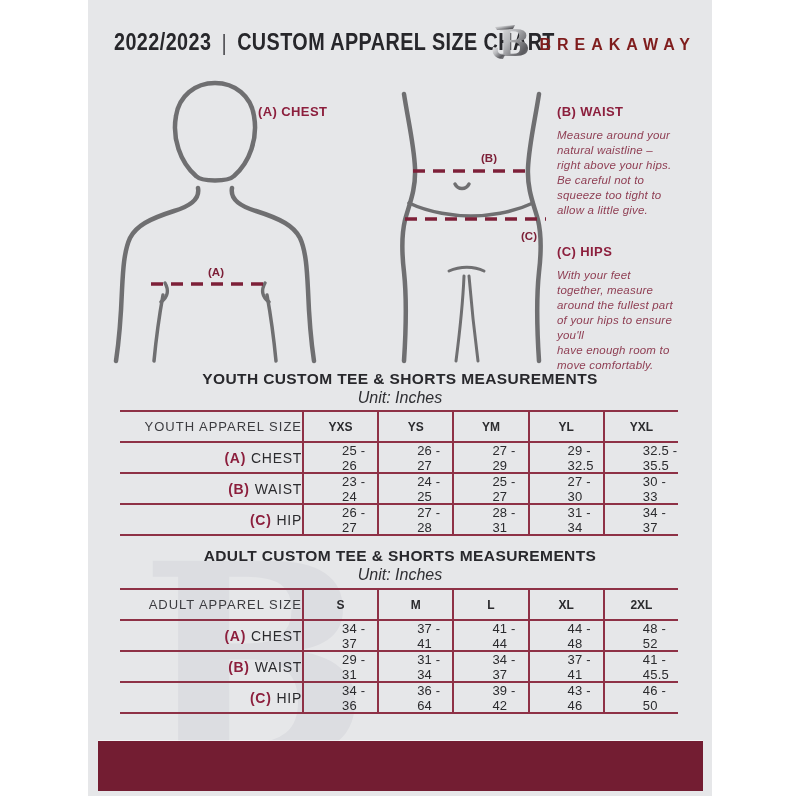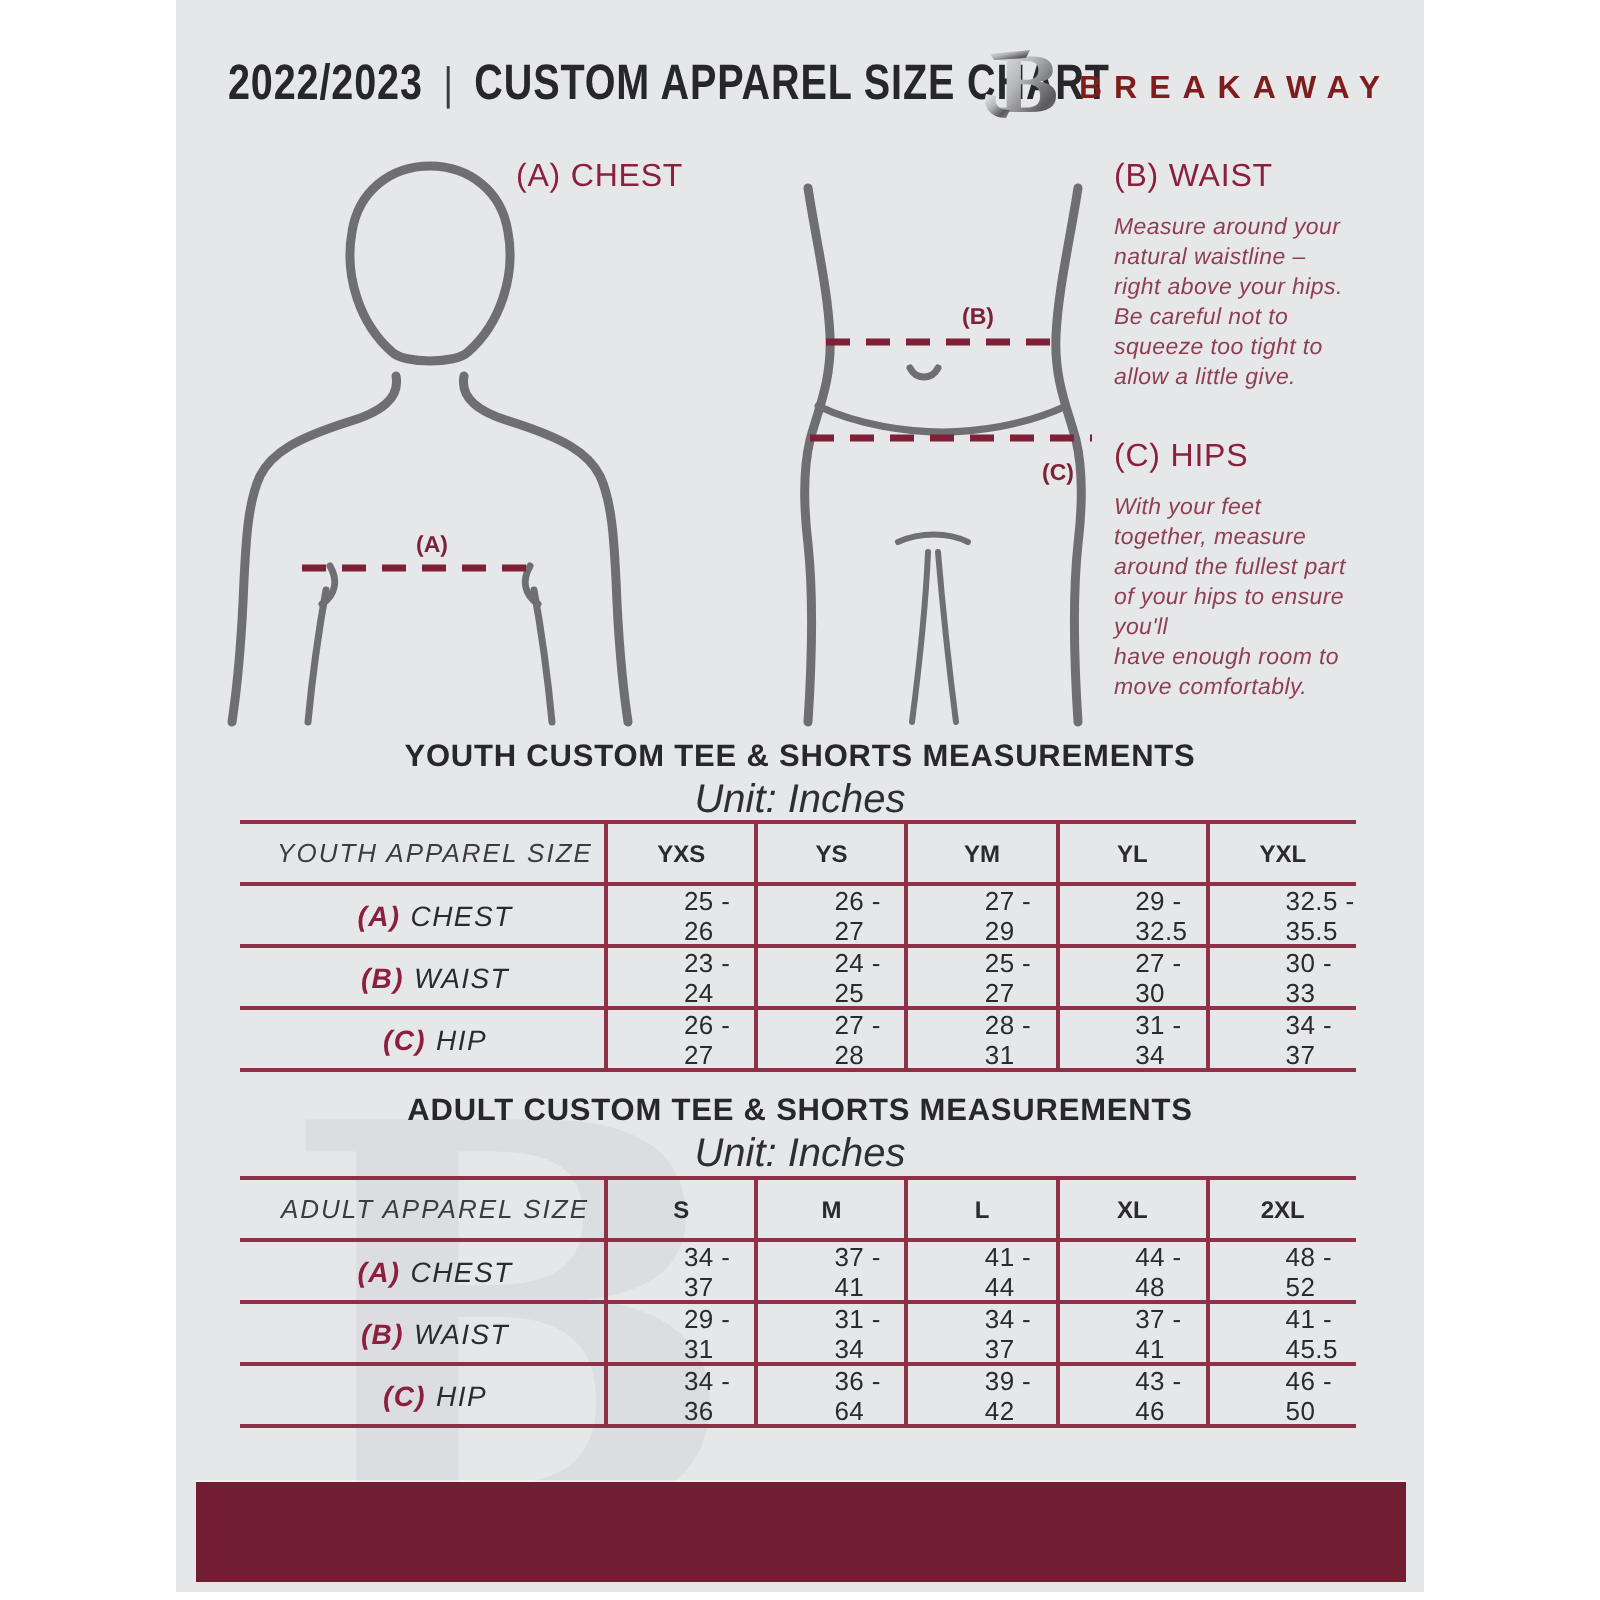--- a/index.html
+++ b/index.html
@@ -10,41 +10,41 @@
   .header { position:absolute; left:26px; top:20px; width:582px; height:44px; z-index:2; }
   .header-title { position:absolute; left:0; top:8px; display:inline-flex; gap:12px; align-items:baseline;
     font-weight:bold; font-size:23px; color:#27272b; letter-spacing:.5px; white-space:nowrap;
     transform:scaleX(.86) scaleY(1.08); transform-origin:left center; }
   .header-sep { font-weight:normal; color:#3a3a3e; font-size:21px; }
   .brand-block { position:absolute; right:0; top:0; display:flex; align-items:center; gap:8px; }
   .brand-text { font-weight:bold; font-size:16px; letter-spacing:6px; color:#7f1d1d; margin-top:6px; }
 
   
   .instr { position:absolute; z-index:2; }
-  .instr h3 { font-size:16px; font-weight:normal; color:#8c1f3d; letter-spacing:.4px; margin-bottom:9px; }
+  .instr h3 { font-size:13px; font-weight:bold; color:#8c1f3d; letter-spacing:.4px; margin-bottom:9px;margin-top:24px; }
   .instr p { font-size:11.5px; font-style:italic; color:#8f3e53; line-height:15px; letter-spacing:.2px; white-space:pre-line; }
   .instr-chest { left:170px; top:80px; width:170px; }
   .instr-waist { left:469px; top:80px; width:152px; }
   .instr-hips  { left:469px; top:220px; width:164px; }
 
   .figures { position:absolute; left:0; top:60px; width:624px; height:310px; z-index:1; }
 
   
   .sec-title { position:absolute; width:624px; text-align:center; font-weight:bold; font-size:15.5px;
                letter-spacing:.4px; color:#28282c; z-index:2; }
-  .sec-unit  { position:absolute; width:624px; text-align:center; font-style:italic; font-size:20px; color:#2f2f33; z-index:2; }
+  .sec-unit  { position:absolute; width:624px; text-align:center; font-style:italic; font-size:16px; color:#2f2f33; z-index:2; }
 
   
   .size-table { position:absolute; left:32px; width:558px; display:grid;
                 grid-template-columns:182px repeat(5,1fr); z-index:2; }
   .cell { display:flex; align-items:center; justify-content:center; height:31px;
           border-bottom:2px solid #8e3146; font-size:13px; color:#2b2b2e; }
   .cell.hdr { height:33px; border-top:2px solid #8e3146; }
   .cell.size { font-weight:bold; font-size:12px; }
-  .cell.first { justify-content:center; padding-left:13px;font-style:italic; }
+  .cell.first { justify-content:flex-end; padding-left:13px; }
   .cell.v { border-left:2px solid #8e3146; }
   .cell.rowlabel { font-size:14px; letter-spacing:.7px; }
   .cell .pfx { font-weight:bold; color:#8c1f3d; margin-right:5px; }
   .apparel-size-label { font-size:13px; letter-spacing:1px; color:#3c3c40; }
   .val { letter-spacing:.2px;padding-left:38px; }
 
   
   .watermark { position:absolute; left:52px; top:528px; z-index:0; font-family:"DejaVu Serif", serif;
                font-weight:bold; font-size:272px; line-height:1; color:#dcdde1; user-select:none; }
   .footer-bar { position:absolute; left:10px; top:741px; width:605px; height:50px; background:#731d32; z-index:2;

